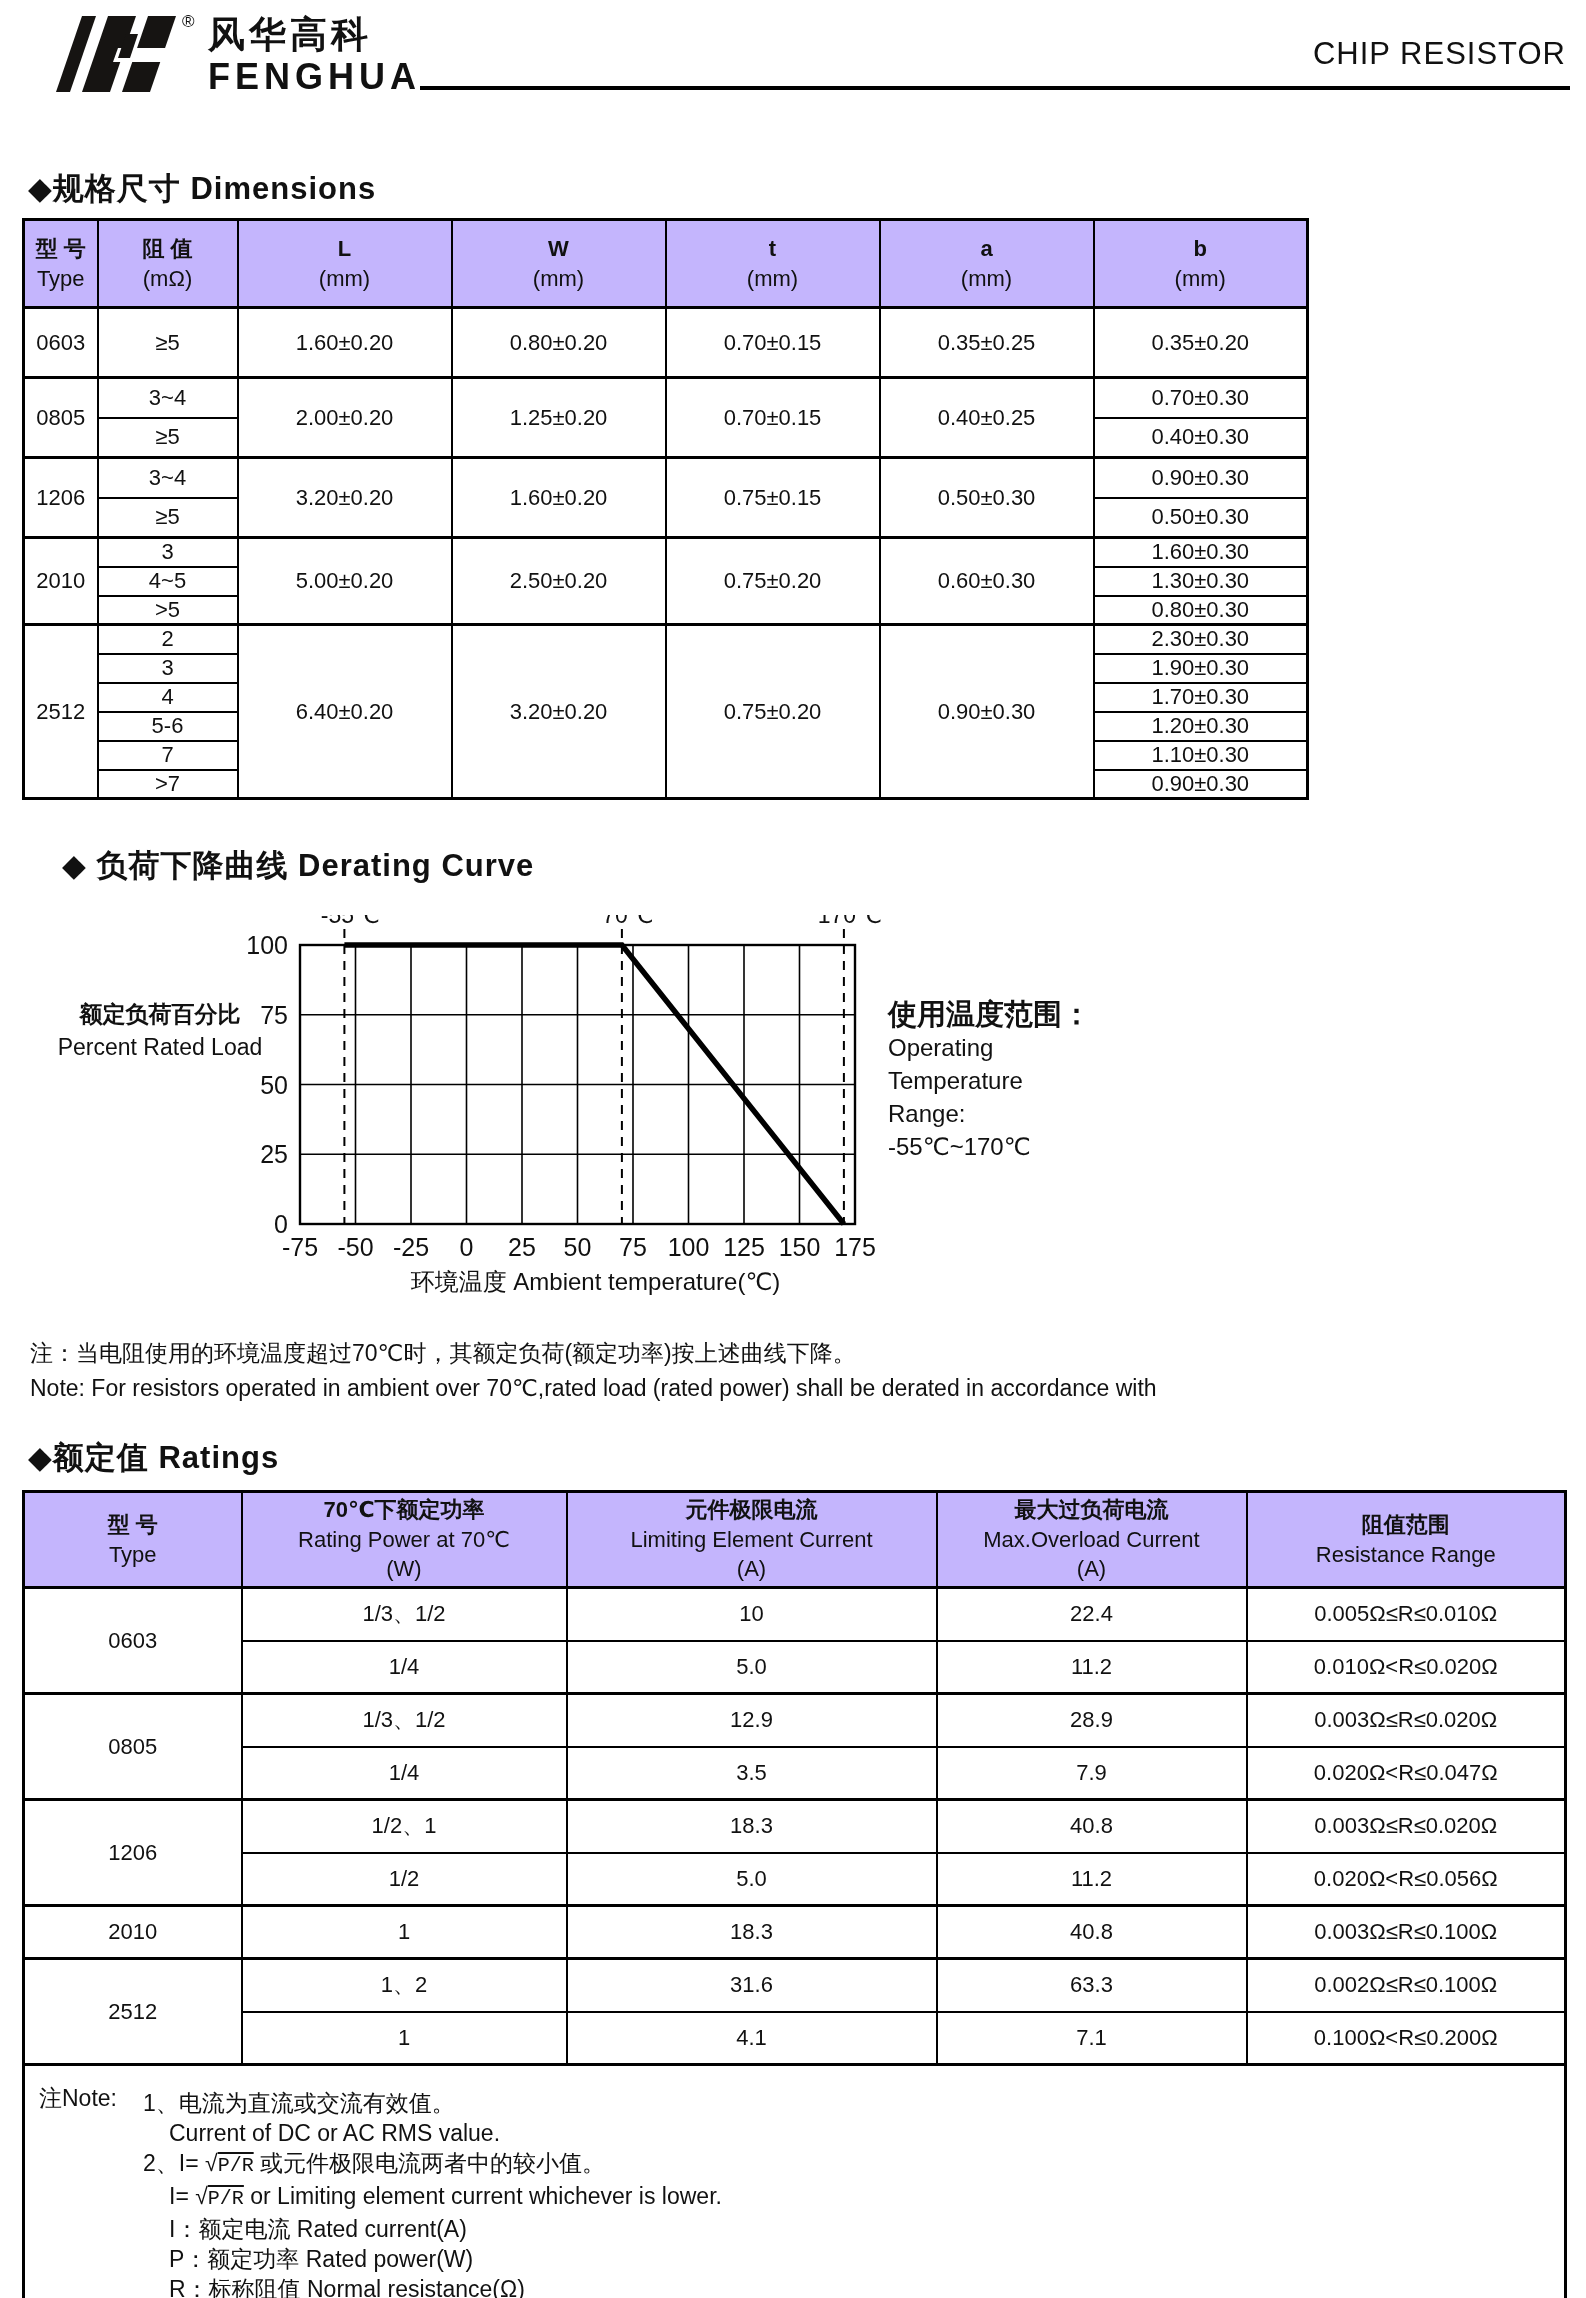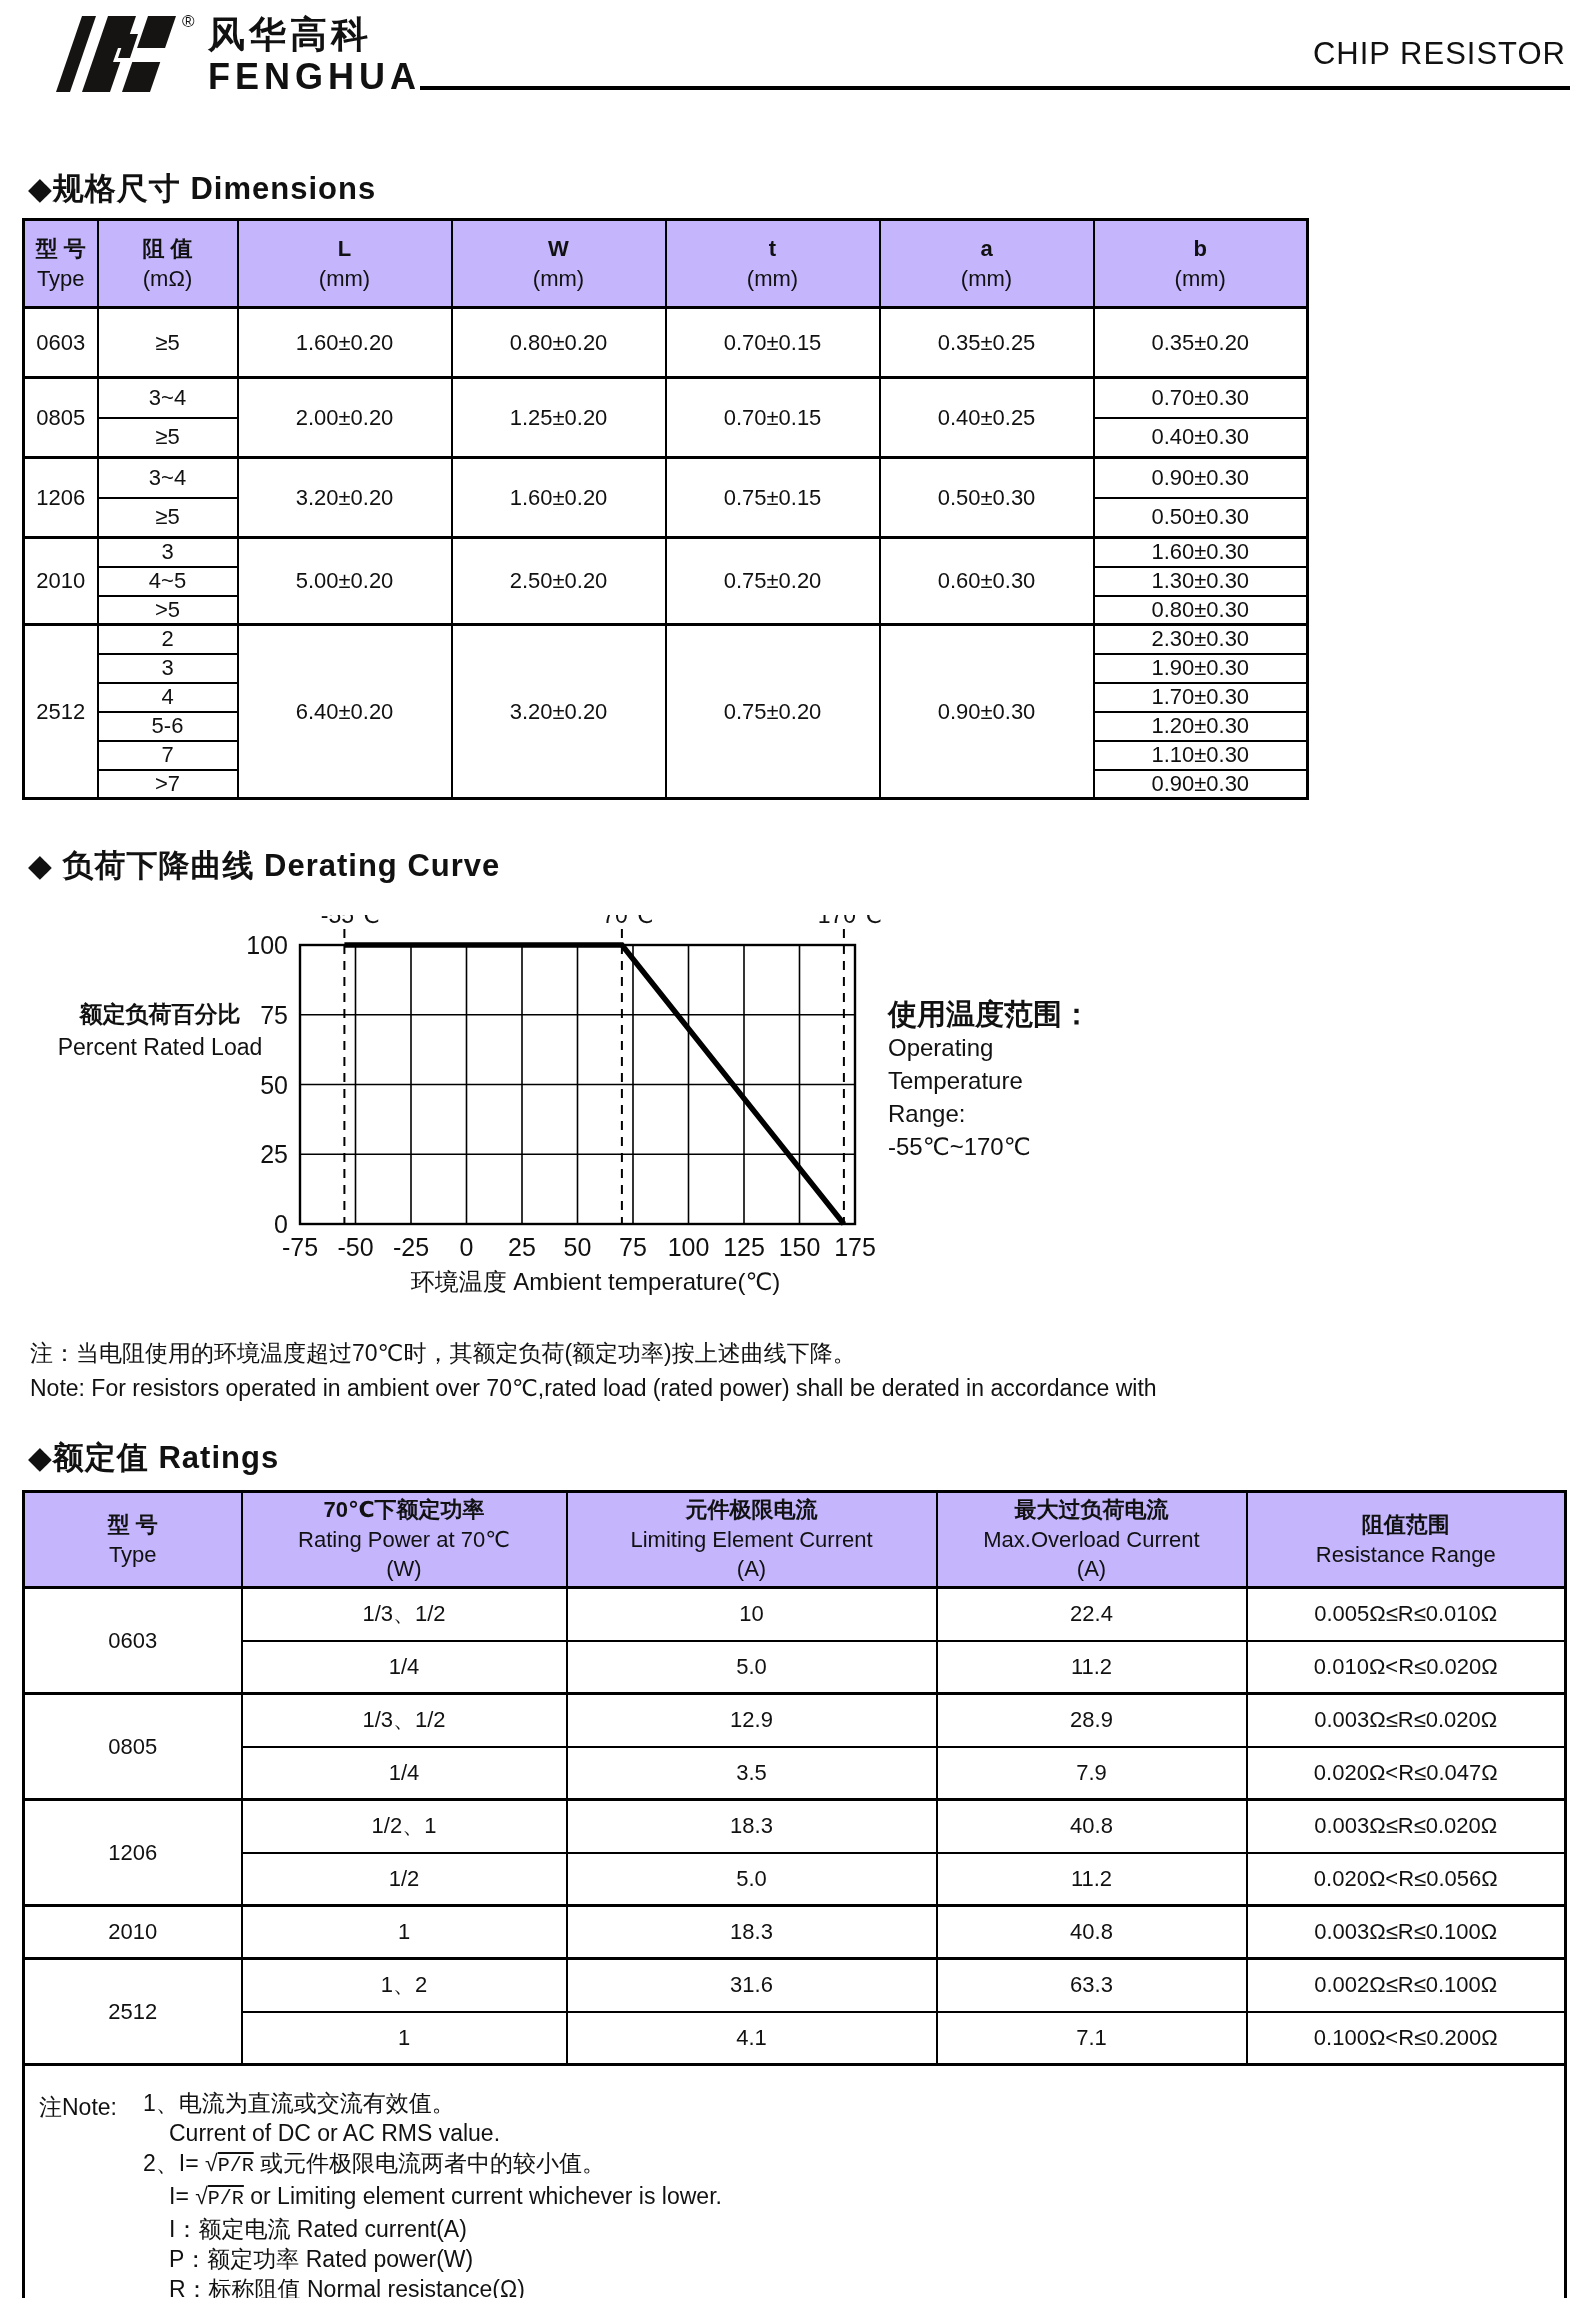--- a/index.html
+++ b/index.html
@@ -32,21 +32,21 @@
   
   #chart-box{position:absolute;left:0;top:915px;width:1586px;height:400px;}
   #chart-box svg{position:absolute;left:0;top:0;}
   .chart-ylabel{position:absolute;left:40px;top:998px;width:240px;text-align:center;line-height:33px;font-size:23px;}
   .chart-ylabel .cnl{font-weight:bold;}
   .chart-sidenote{position:absolute;left:888px;top:998px;font-size:24px;line-height:33px;}
   .chart-sidenote .cnl{font-weight:bold;font-size:29px;}
   .derating-note{position:absolute;left:30px;top:1336px;width:1546px;font-size:23px;line-height:35px;}
   
   .notes-cell{position:relative;text-align:left !important;height:208px;}
-  .notes-label{position:absolute;left:14px;top:26px;font-size:23px;}
+  .notes-label{position:absolute;left:14px;top:17px;font-size:23px;}
   .notes-lines{padding:10px 0 0 118px;font-size:23px;line-height:30px;text-align:left;margin-top:12px;}
   .notes-lines .indent{padding-left:26px;}
   .sqrt{text-decoration:overline;font-family:"Liberation Mono","DejaVu Sans Mono",monospace;font-size:20px;}
 </style>
 </head>
 <body>
 
 <div id="page">
 
   <div class="logo-wrap">
@@ -189,21 +189,21 @@
           <td>7</td>
           <td>1.10±0.30</td>
         </tr>
         <tr style="height: 29px;">
           <td>&gt;7</td>
           <td>0.90±0.30</td>
         </tr>
       </tbody>
     </table>
 
-  <div class="sec-heading" style="top:845px;">◆ 负荷下降曲线  Derating Curve</div>
+  <div class="sec-heading" style="top:845px;margin-left:34px;">◆ 负荷下降曲线  Derating Curve</div>
 
   <div class="chart-ylabel">
     <div class="cnl">额定负荷百分比</div>
     <div>Percent Rated Load</div>
   </div>
 
   <div id="chart-box">
     <svg id="derating-svg" width="1586" height="400">
         <line x1="300" y1="30" x2="300" y2="309" stroke="#000" stroke-width="1.6"></line>
         <line x1="355.5" y1="30" x2="355.5" y2="309" stroke="#000" stroke-width="1.6"></line>

